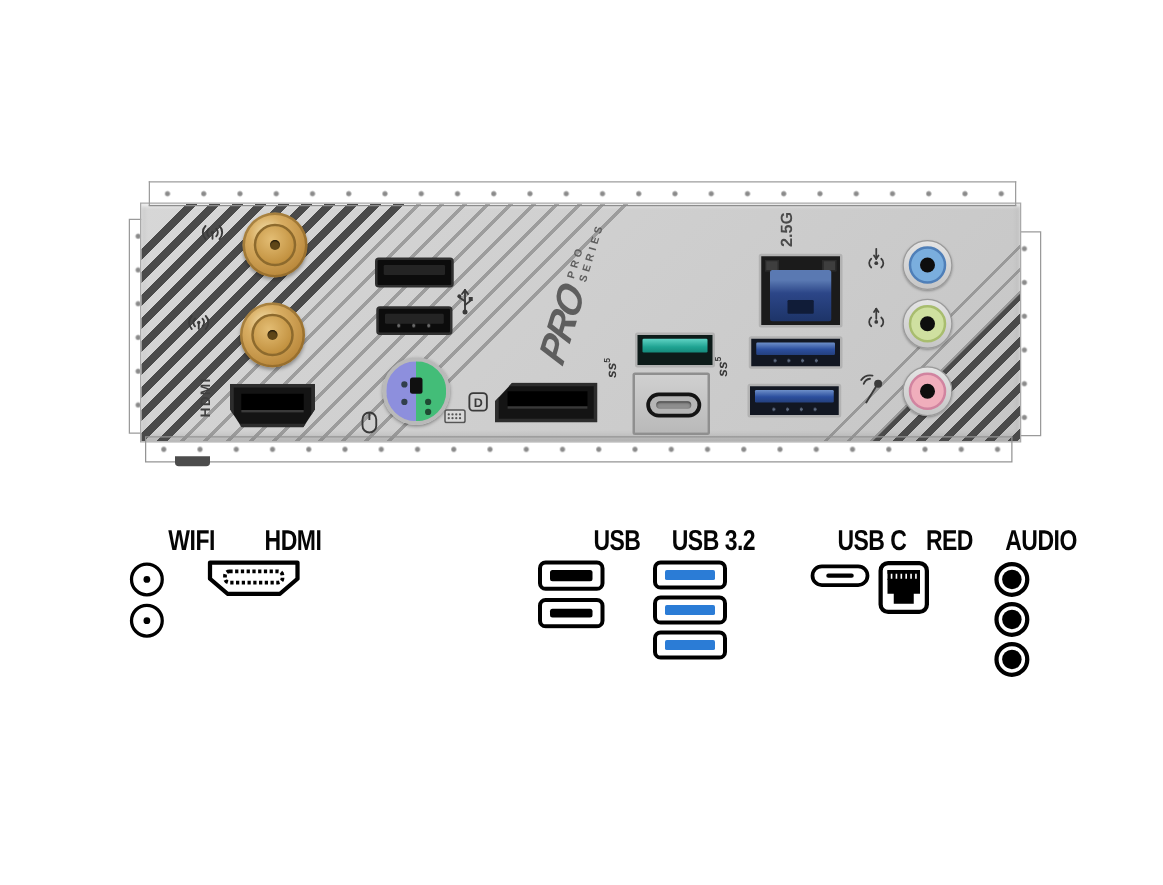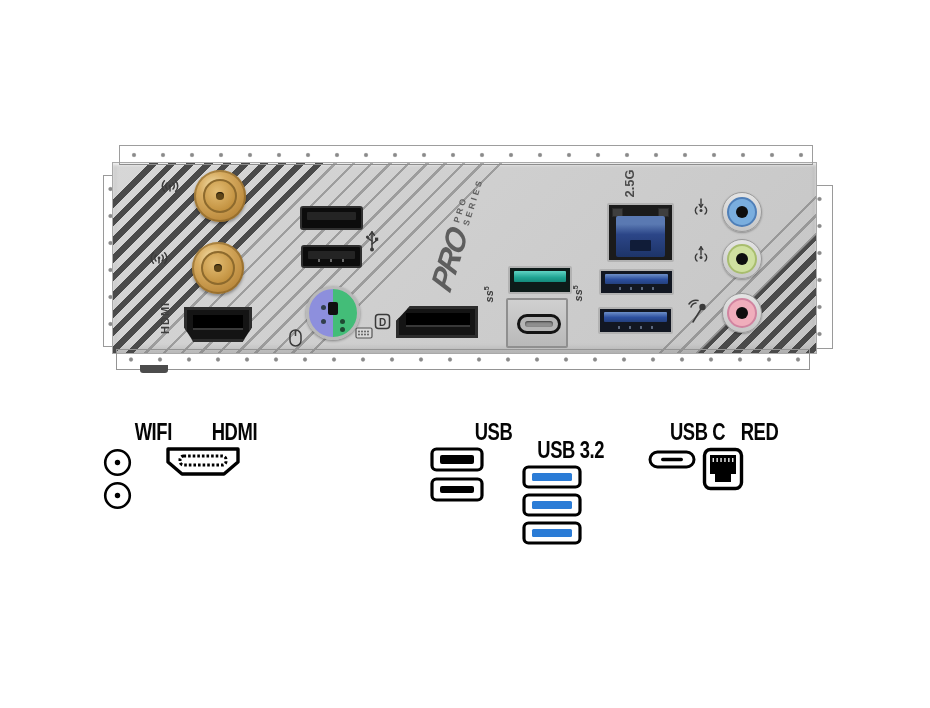--- a/index.html
+++ b/index.html
@@ -337,21 +337,21 @@
         <rect x="2" y="2" width="50" height="21" rx="4.5" fill="#fff" stroke="#000" stroke-width="3.2"></rect>
         <rect x="10" y="8" width="34" height="9" rx="2" fill="#000000"></rect>
         </svg>
       <svg width="54" height="25" viewBox="0 0 54 25">
         <rect x="2" y="2" width="50" height="21" rx="4.5" fill="#fff" stroke="#000" stroke-width="3.2"></rect>
         <rect x="10" y="9" width="34" height="7" rx="2" fill="#000000"></rect>
         </svg>
     </div>
   </div>
 
-  <div class="legend-col" style="left:492px;top:420px;margin-top:18px;">
+  <div class="legend-col" style="left:492px;top:420px;">
     <div class="legend-label">USB 3.2</div>
     <div class="icon-stack" style="gap:4px;">
       <svg width="60" height="24" viewBox="0 0 60 24">
         <rect x="2" y="2" width="56" height="20" rx="4.5" fill="#fff" stroke="#000" stroke-width="3.2"></rect>
         <rect x="10" y="8" width="40" height="8" rx="1.5" fill="#2b7cd6"></rect>
         </svg>
       <svg width="60" height="24" viewBox="0 0 60 24">
         <rect x="2" y="2" width="56" height="20" rx="4.5" fill="#fff" stroke="#000" stroke-width="3.2"></rect>
         <rect x="10" y="8" width="40" height="8" rx="1.5" fill="#2b7cd6"></rect>
         </svg>
@@ -386,14 +386,31 @@
           <rect x="23.6" y="8" width="2.6" height="8"></rect>
             <rect x="27.5" y="8" width="2.6" height="8"></rect>
           <rect x="31.4" y="8" width="2.6" height="8"></rect>
           <rect x="8" y="15" width="26" height="12"></rect>
           <rect x="13" y="26" width="16" height="9"></rect>
         </g>
       </svg>
     </div>
   </div>
 
+  <div class="legend-col" style="left:749px;top:420px;">
+    <div class="legend-label">AUDIO</div>
+    <div class="icon-stack" style="gap:1px;">
+      <svg width="31" height="31" viewBox="0 0 31 31">
+        <circle cx="15.5" cy="15.5" r="12.3" fill="#fff" stroke="#000" stroke-width="3.4"></circle>
+        <circle cx="15.5" cy="15.5" r="7.8" fill="#000"></circle>
+        </svg>
+      <svg width="31" height="31" viewBox="0 0 31 31">
+        <circle cx="15.5" cy="15.5" r="12.3" fill="#fff" stroke="#000" stroke-width="3.4"></circle>
+        <circle cx="15.5" cy="15.5" r="7.8" fill="#000"></circle>
+        </svg>
+      <svg width="31" height="31" viewBox="0 0 31 31">
+        <circle cx="15.5" cy="15.5" r="12.3" fill="#fff" stroke="#000" stroke-width="3.4"></circle>
+        <circle cx="15.5" cy="15.5" r="7.8" fill="#000"></circle>
+        </svg>
+    </div>
+  </div>
 
 </div>
 
 </body></html>

